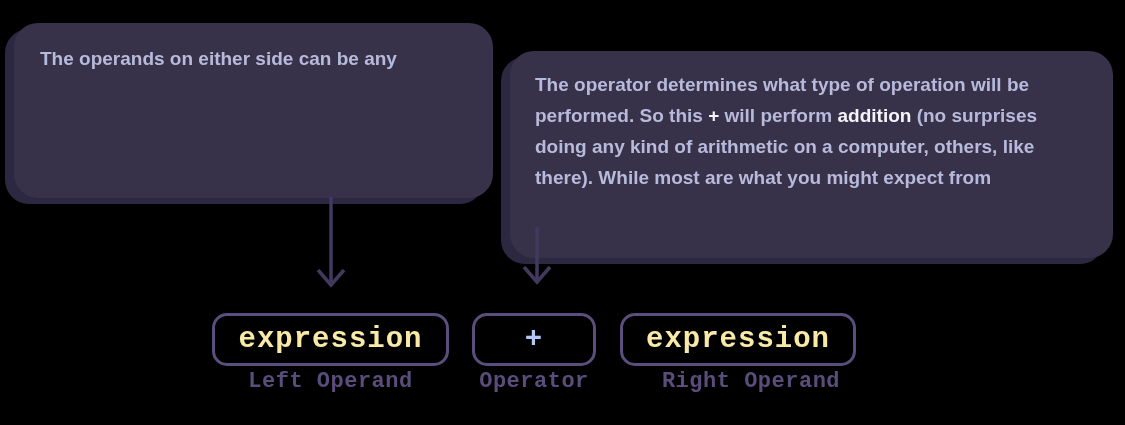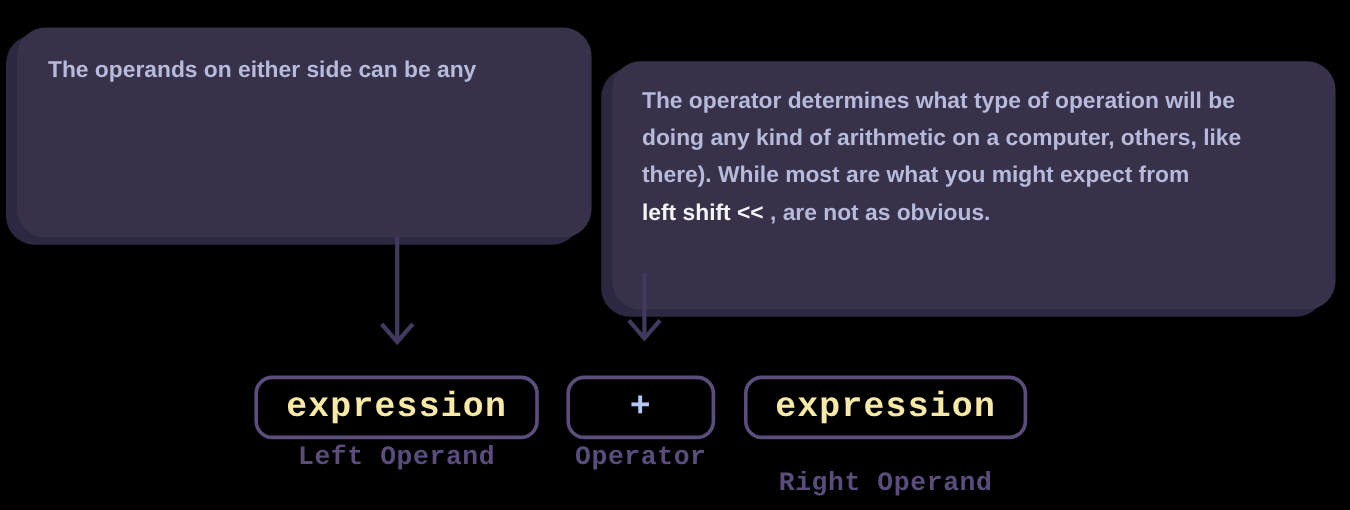--- a/index.html
+++ b/index.html
@@ -73,39 +73,39 @@
     text-align: center;
     font-family: "Liberation Mono", monospace;
     font-weight: 700;
     font-size: 22px;
     letter-spacing: 0.5px;
     color: var(--label-purple);
     white-space: nowrap;
   }
   .token-label-0 { left: 212px; width: 237px; }
   .token-label-1 { left: 472px; width: 124px; }
-  .token-label-2 { left: 620px; width: 236px; margin-top: 21px; }
+  .token-label-2 { left: 633px; width: 236px; }
 </style>
 </head>
 <body>
 
 <div class="canvas">
 
   <div class="callout callout-left">
     <div>
         <div class="line"><span class="run-n">The operands on either side can be any</span></div>
       </div>
   </div>
 
   <div class="callout callout-right">
     <div>
         <div class="line"><span class="run-n">The operator determines what type of operation will be</span></div>
+        <div class="line"><span class="run-n">performed. So this </span><span class="run-w">+</span><span class="run-n"> will perform </span><span class="run-w">addition</span><span class="run-n"> (no surprises</span></div>
         <div class="line"><span class="run-n">doing any kind of arithmetic on a computer, others, like</span></div>
         <div class="line"><span class="run-n">there). While most are what you might expect from</span></div>
-        <div class="line"><span class="run-w">left shift &lt;&lt;</span><span class="run-n"> , are not as obvious.</span></div>
       </div>
   </div>
 
   <svg class="arrow arrow-left" width="34" height="95" viewBox="0 0 34 95">
     <path d="M17 0 L17 85"></path>
     <path d="M4 73 L17 88 L30 73"></path>
   </svg>
 
   <svg class="arrow arrow-right" width="34" height="62" viewBox="0 0 34 62">
     <path d="M17 0 L17 52"></path>

